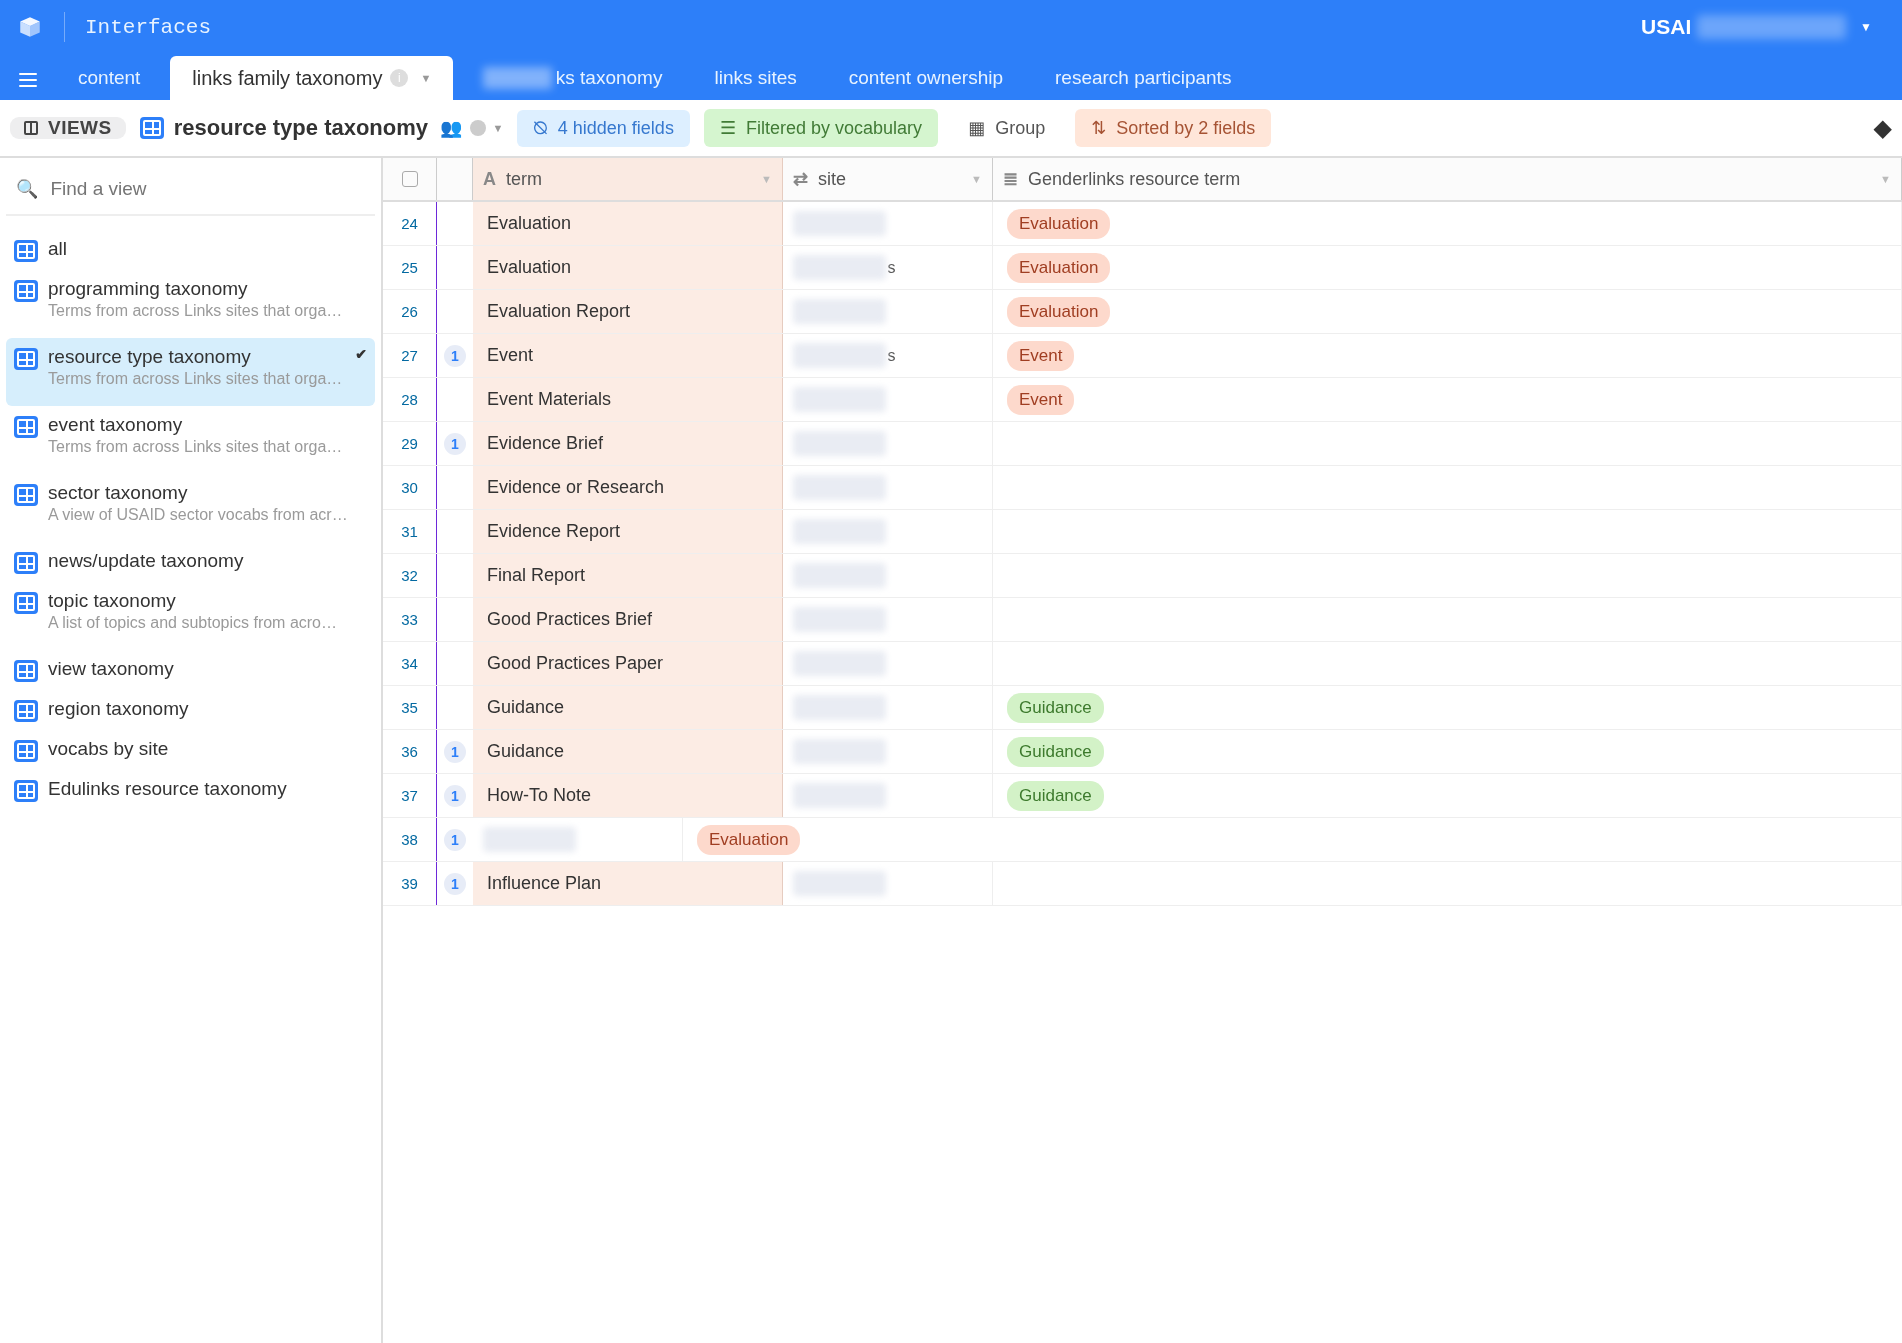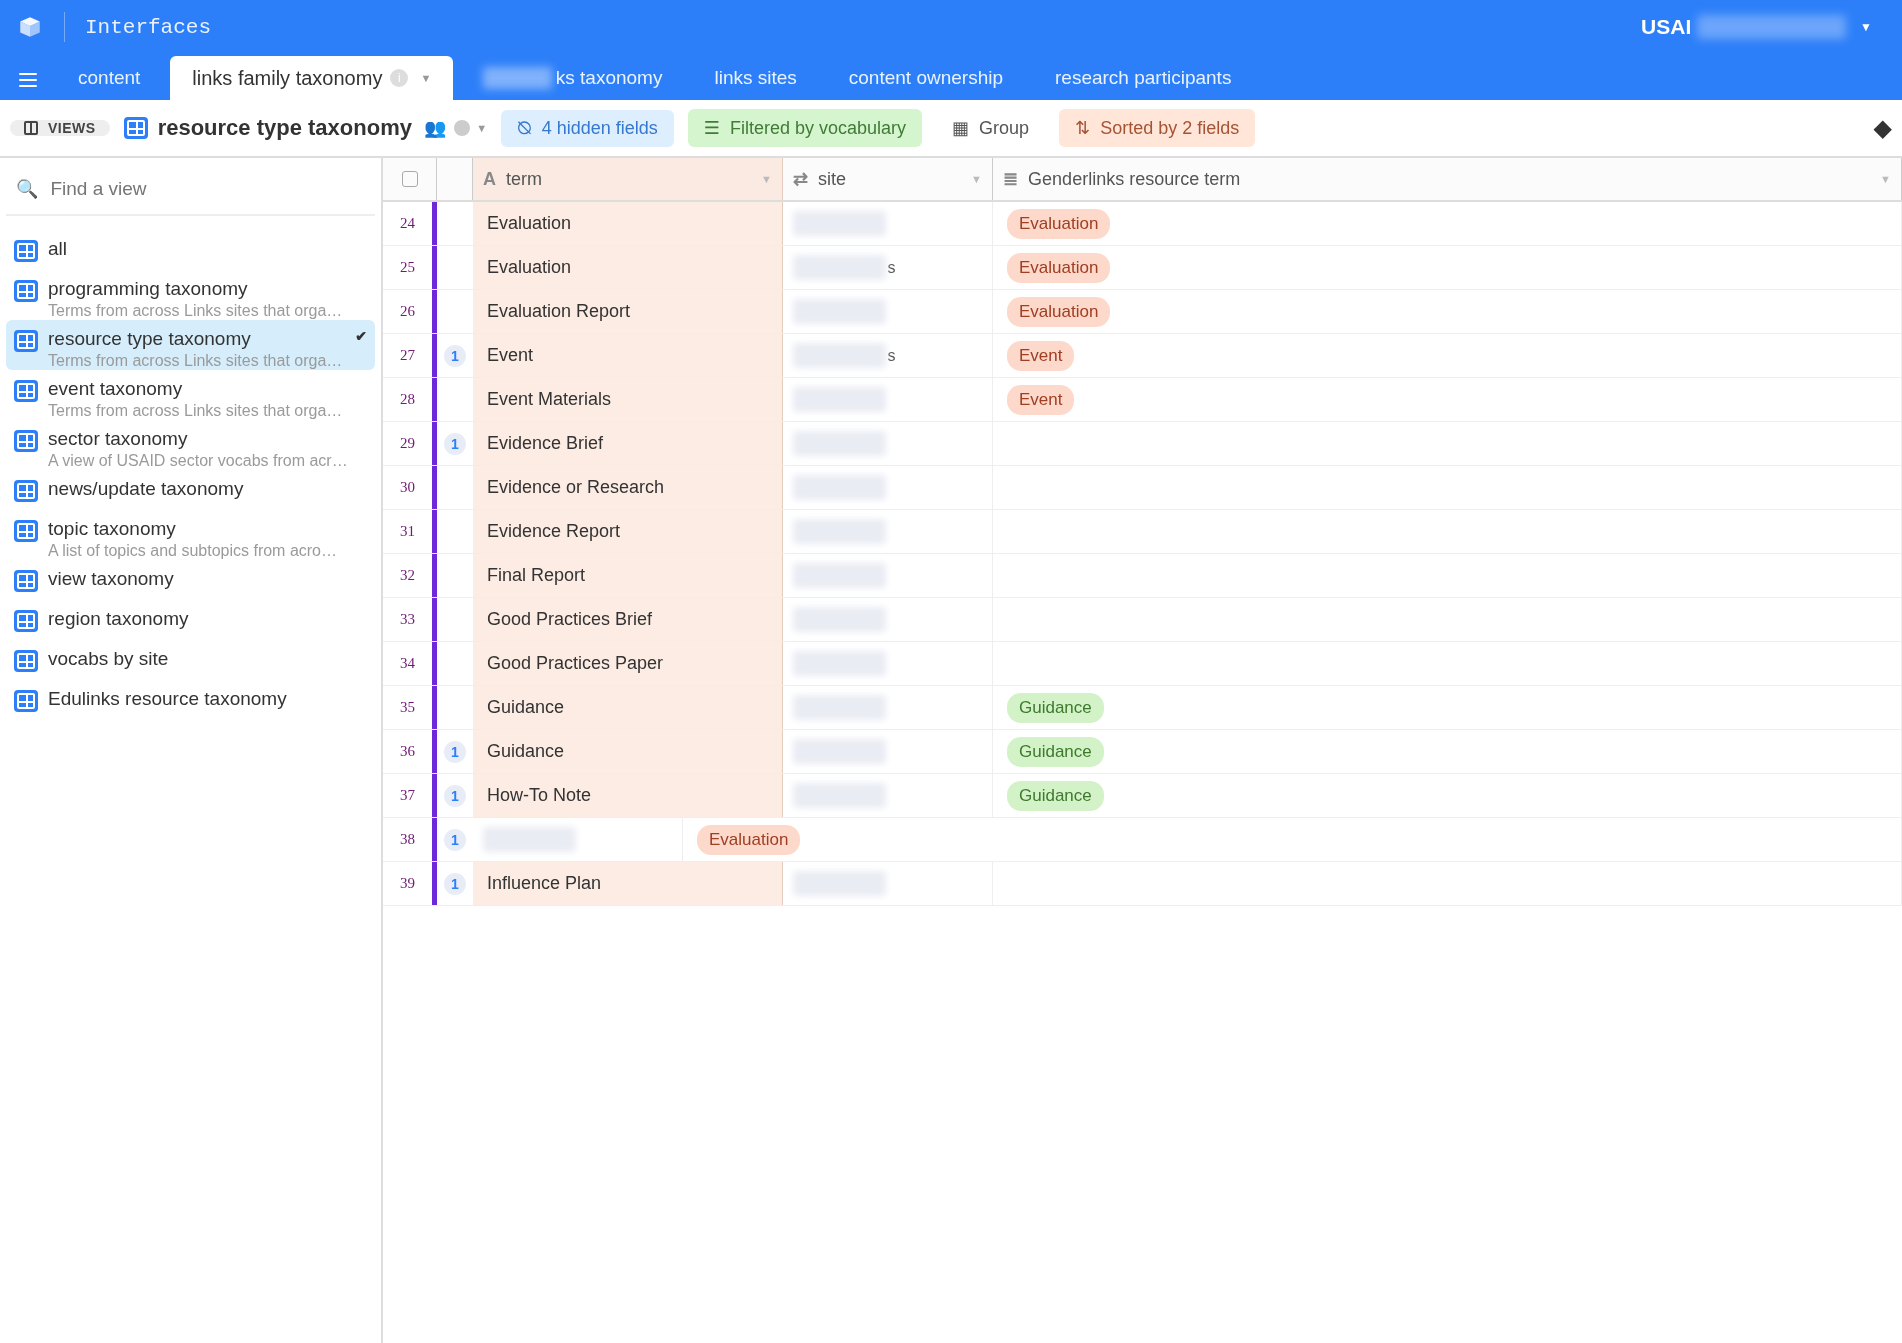--- a/index.html
+++ b/index.html
@@ -24,21 +24,21 @@
 .tab { height: 44px; display: flex; align-items: center; padding: 0 22px; color: #e8f3ff; font-size: 19px; cursor: pointer; border-radius: 6px 6px 0 0; background: rgba(255,255,255,.06); text-align: center;}
 .tab.inactive { background: transparent; }
 .tab.blur-tab span.bt{ filter: blur(4px); color: transparent; background: rgba(255,255,255,.4); border-radius:3px; padding:0 20px; margin-right:4px;}
 .tab.blur-tab span.clear{filter:none; color:#e8f3ff; background:none; padding:0; margin:0;}
 .tab.active { background: #fff; color: #333; font-weight: 500; font-size: 20px; margin-top: 12px;}
 .tab.active .tab-info { width: 18px; height: 18px; border-radius: 50%; background: #ddd; color: #fff; font-size: 12px; display: inline-flex; align-items:center; justify-content:center; margin-left: 8px;}
 .tab.active .tab-caret { margin-left: 12px; color: #999; font-size: 11px;}
 
 
 .toolbar { height: 58px; background: #fff; border-bottom: 2px solid #ddd; display: flex; align-items: center; padding: 0 10px; gap: 14px;}
-.views-btn { display: flex; align-items: center; background: #eeeeef; border: 0; border-radius: 9px; padding: 0 14px; font-weight: 700; font-size: 14px; letter-spacing: .5px; cursor: pointer; color:#444;}
+.views-btn { display: flex; align-items: center; background: #eeeeef; border: 0; border-radius: 9px; padding: 0 14px; font-weight: 700; font-size: 19px; letter-spacing: .5px; cursor: pointer; color:#444;}
 .views-btn .sq-ico { width: 14px; height: 14px; border: 2px solid #444; border-radius: 2px; margin-right: 10px; position:relative;}
 .views-btn .sq-ico::after{content:""; position:absolute; left:4px; top:-2px; width:2px; height:14px; background:#444;}
 .view-title { display: flex; align-items: center; font-size: 22px; font-weight: 600; color: #333;}
 .grid-ico { width: 24px; height: 22px; display:inline-block; margin-right: 10px; background: #2d7ff9; border-radius:4px; position:relative;}
 .grid-ico::before{content:""; position:absolute; inset:3px; border:2px solid #fff; border-radius:2px;}
 .grid-ico::after{content:""; position:absolute; left:50%; top:3px; width:2px; height:16px; background:#fff; box-shadow:-5px 9px 0 -0px #fff rotate(90deg);}
 .grid-ico .hline{position:absolute; left:3px; right:3px; top:50%; height:2px; background:#fff;}
 .people-ico { margin-left: 12px; color: #777; font-size: 18px;}
 .info-dot { width: 16px; height:16px; border-radius:50%; background:#ccc; margin-left:8px; display:inline-block;}
 .tiny-caret{ color:#999; font-size:11px; margin-left:6px;}
@@ -50,21 +50,21 @@
 .pill .pi-ico { margin-right: 10px; display:inline-block;}
 .dots-end { margin-left:auto; font-size:24px; color:#333; display:flex;align-items:center;}
 
 
 .main { display: flex; height: calc(100vh - 158px); }
 .sidebar { width: 383px; border-right: 2px solid #ddd; padding: 10px 6px; overflow-y:auto;}
 .search-view { display: flex; align-items: center; padding: 10px 10px 14px 10px; border-bottom: 2px solid #eee; margin-bottom: 14px;}
 .search-view .mag { color: #aaa; margin-right: 12px; font-size: 18px;}
 .search-view input { border: 0; outline: 0; font-size: 19px; color: #777; width: 100%;}
 .view-item { display: flex; align-items: flex-start; padding: 8px 8px; border-radius: 6px; cursor: pointer;}
-.view-item.with-desc { padding: 8px 8px 0 8px;}
+.view-item.with-desc { padding: 8px 8px 18px 8px;}
 .view-item.selected { background: #d6eefc;}
 .view-item .vi-ico { width: 24px; height:22px; margin-right: 10px; margin-top: 2px; flex:0 0 auto; background:#2d7ff9; border-radius:4px; position:relative;}
 .view-item .vi-ico::before{content:""; position:absolute; inset:3px; border:2px solid #fff; border-radius:2px;}
 .view-item .vi-ico .hline{position:absolute; left:3px; right:3px; top:50%; height:2px; background:#fff;}
 .view-item .vi-ico .vline{position:absolute; top:3px; bottom:3px; left:50%; width:2px; background:#fff;}
 .view-item .vi-body { flex:1; min-width:0;}
 .view-item .vi-name { font-size: 19px; font-weight: 500; color: #333;}
 .view-item .vi-desc { font-size: 16px; color: #9a9a9a; white-space: nowrap; overflow:hidden; text-overflow:ellipsis; margin-top:2px;}
 .view-item .check { margin-left: 8px; color:#333; font-weight:900;}
 
@@ -76,21 +76,21 @@
 .col.term { flex:0 0 310px; background:#fcece4; border-right:1px solid #e6ccc0;}
 .col.site { flex:0 0 210px;}
 .col.gl { flex:1;}
 .hdr .col { background:#fbfbfb;}
 .hdr .col.term { background:#faeae2;}
 .hdr .hico{ margin-right:10px; color:#888; font-weight:700;}
 .hdr .drop{ margin-left:auto; color:#bbb; font-size:11px;}
 .cb { width:16px; height:16px; border:1.5px solid #aaa; border-radius:3px;}
 
 .row { display:flex; height:44px; border-bottom:1px solid #eee;}
-.row .col.num { color:#701a75; font-size:15px; border-right:5px solid #6d28d9;font-family:Liberation Serif, serif;}
+.row .col.num { color:#0369a1; font-size:15px; border-right:1px solid #6d28d9;}
 .row .col.badge { border-right:0;}
 .row .col.term { font-size:18px; color:#333; font-weight:500; padding-left:14px;}
 .row .col.site { }
 .row .col.gl { }
 .badge-pill { width: 22px; height:22px; border-radius:50%; background:#e7ecf7; color:#2d7ff9; font-weight:700; font-size:14px; display:flex; align-items:center; justify-content:center;}
 .site-chip { background:#e9ecf3; color:transparent; padding:4px 10px; border-radius:4px; filter:blur(3px); font-size:15px;}
 .site-wrap{display:flex; align-items:center;}
 .site-suffix{color:#555; font-size:16px; margin-left:2px;}
 .tag { padding: 5px 12px; border-radius: 14px; font-size: 17px; display:inline-block;}
 .tag.eval { background:#fdd9cc; color:#a03e22;}

